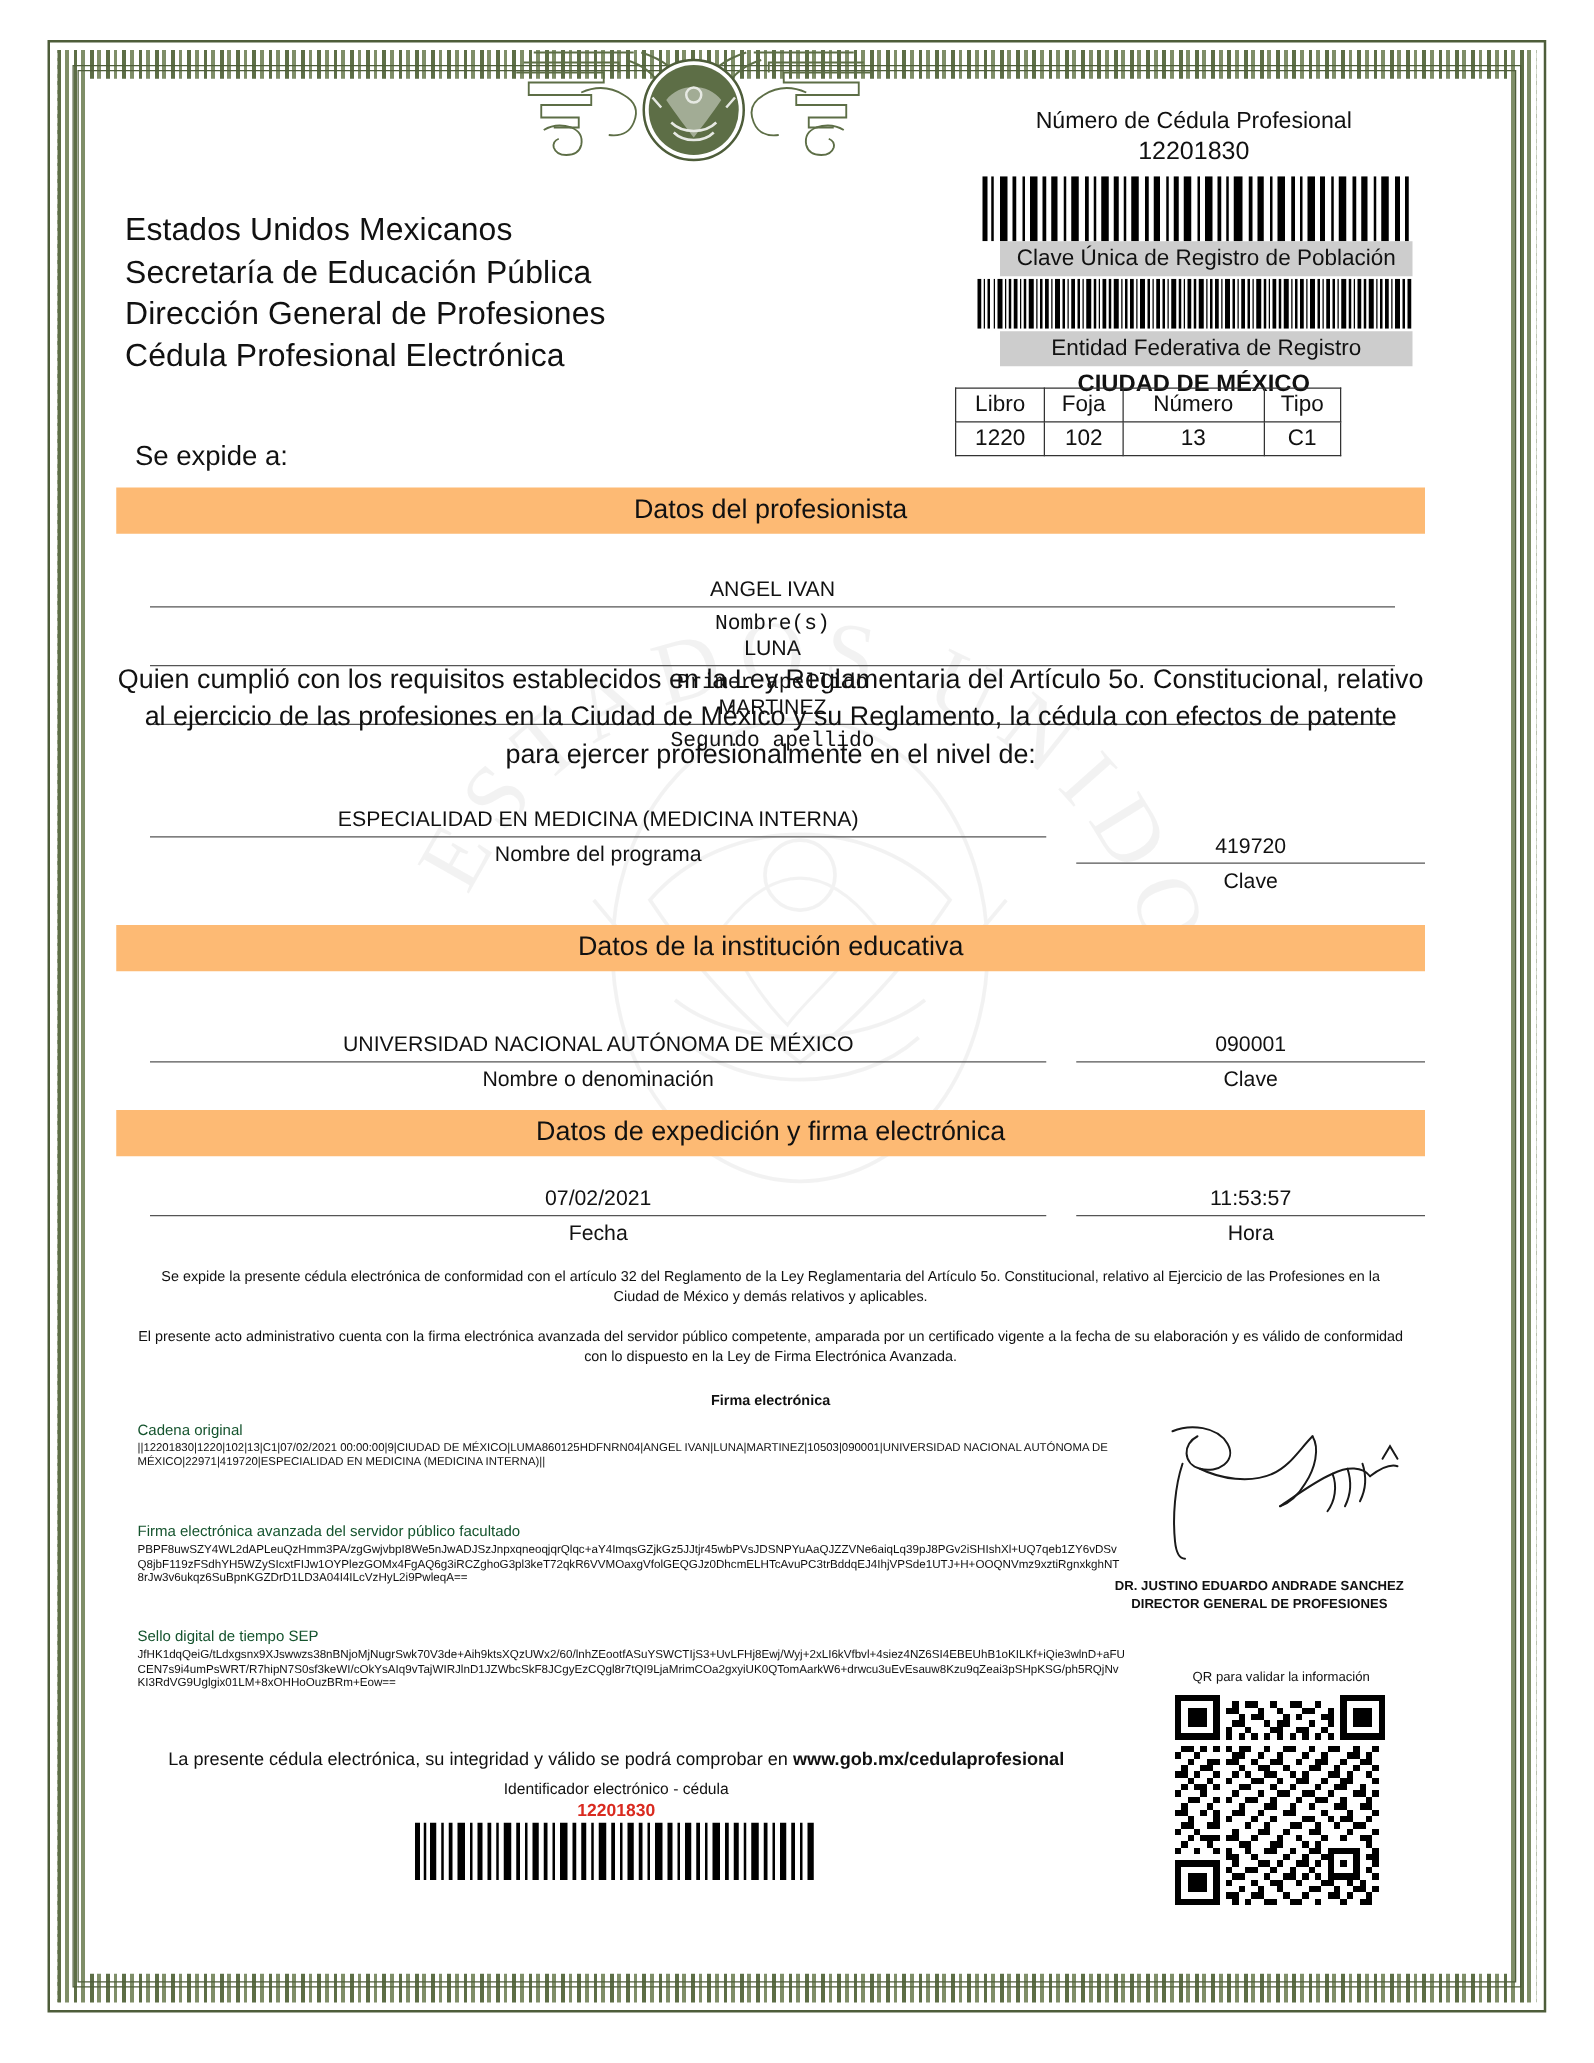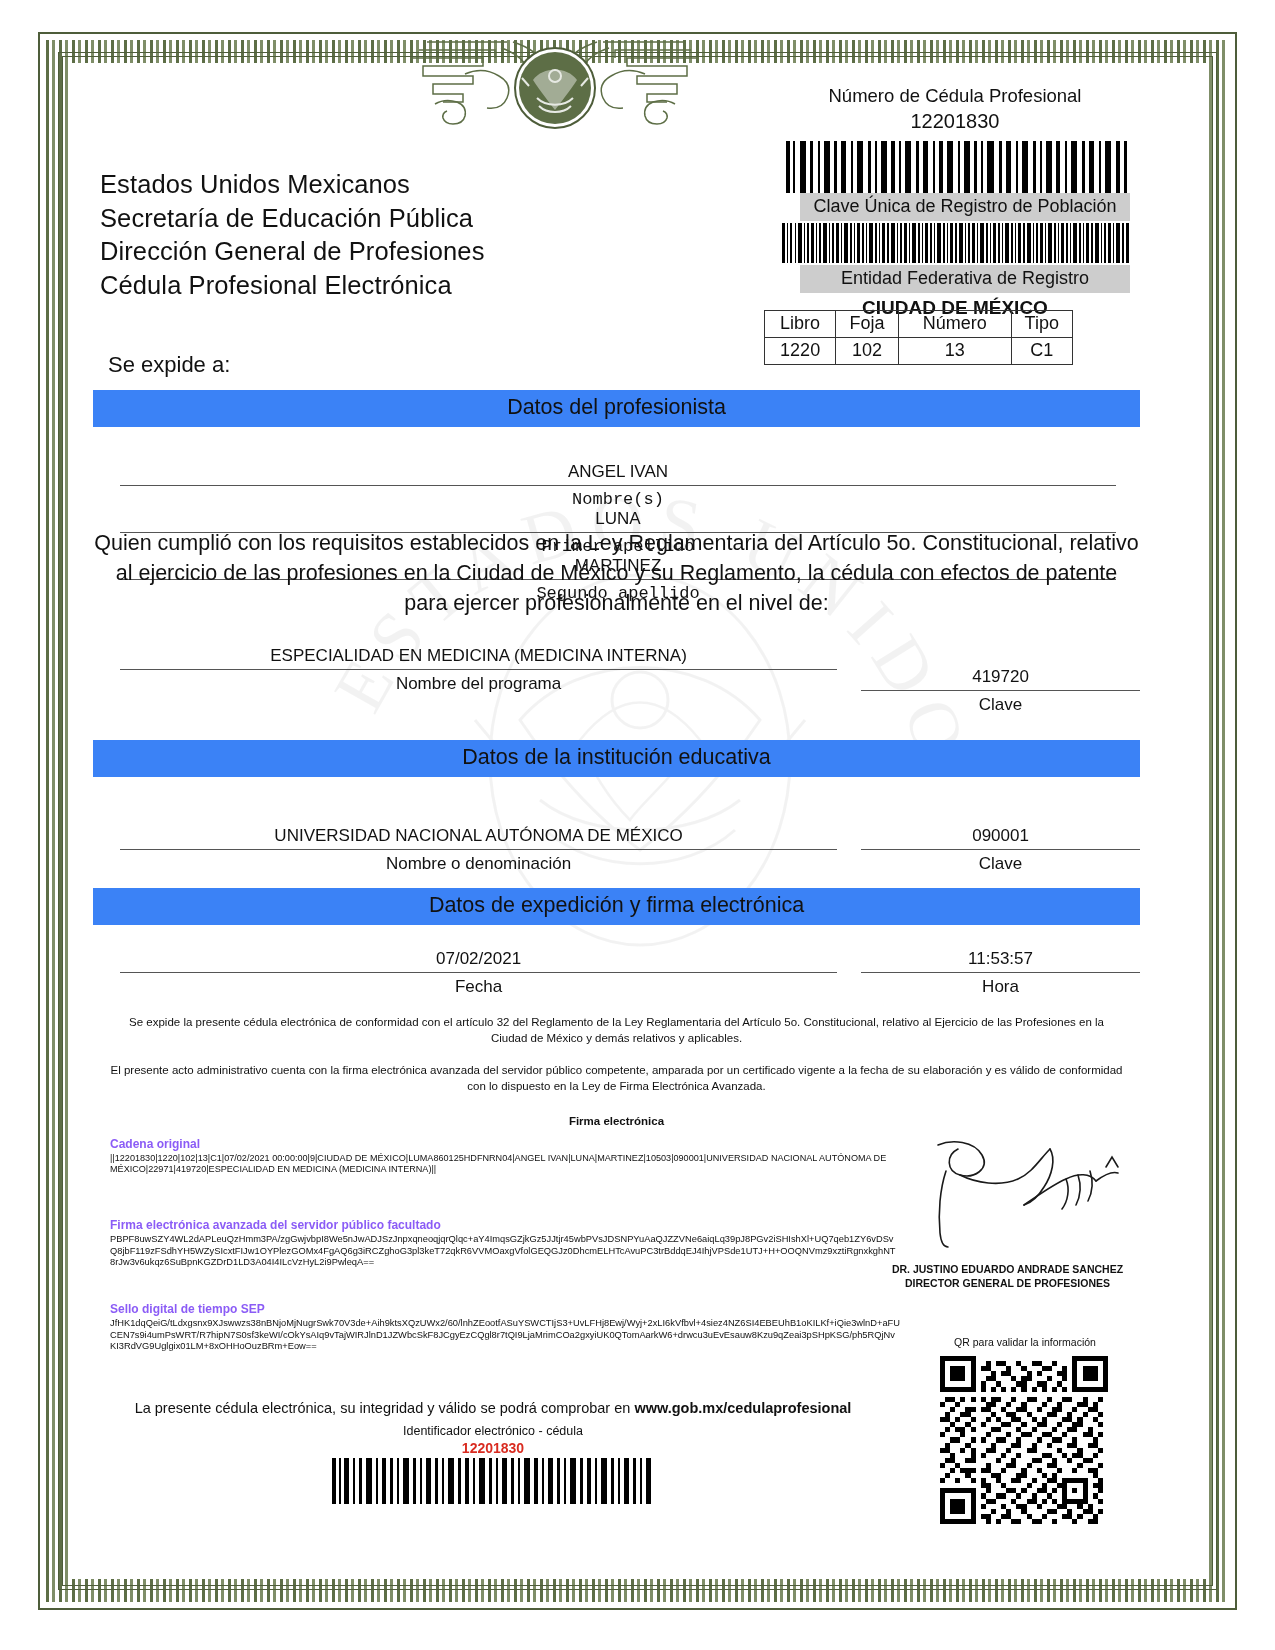--- a/index.html
+++ b/index.html
@@ -147,21 +147,21 @@
     left: 108px; top: 352px;
     font-size: 22px;
     color: #111;
   }
 
   
   .section-band {
     position: absolute;
     left: 93px;
     width: 1047px;
-    background: #3b82f6;
+    background: #fdba74;
     text-align: center;
     font-size: 21.5px;
     color: #111;
     padding: 5px 0 7px;
     z-index: 5;
   }
 
   
   .names-row {
     position: absolute;
@@ -241,22 +241,22 @@
     font-size: 11.5px;
     font-weight: bold;
     color: #111;
     z-index: 5;
   }
 
   
   .blk { position: absolute; z-index: 5; }
   .blk-title {
     font-size: 12px;
-    font-weight: bold;
-    color: #8b5cf6;
+    font-weight: normal;
+    color: #14532d;
     margin-bottom: 2px;
   }
   .blk-body {
     font-size: 9.3px;
     line-height: 11.6px;
     color: #111;
     word-break: break-all;
     font-family: "Liberation Sans", sans-serif;
   }
   .cadena-body {

